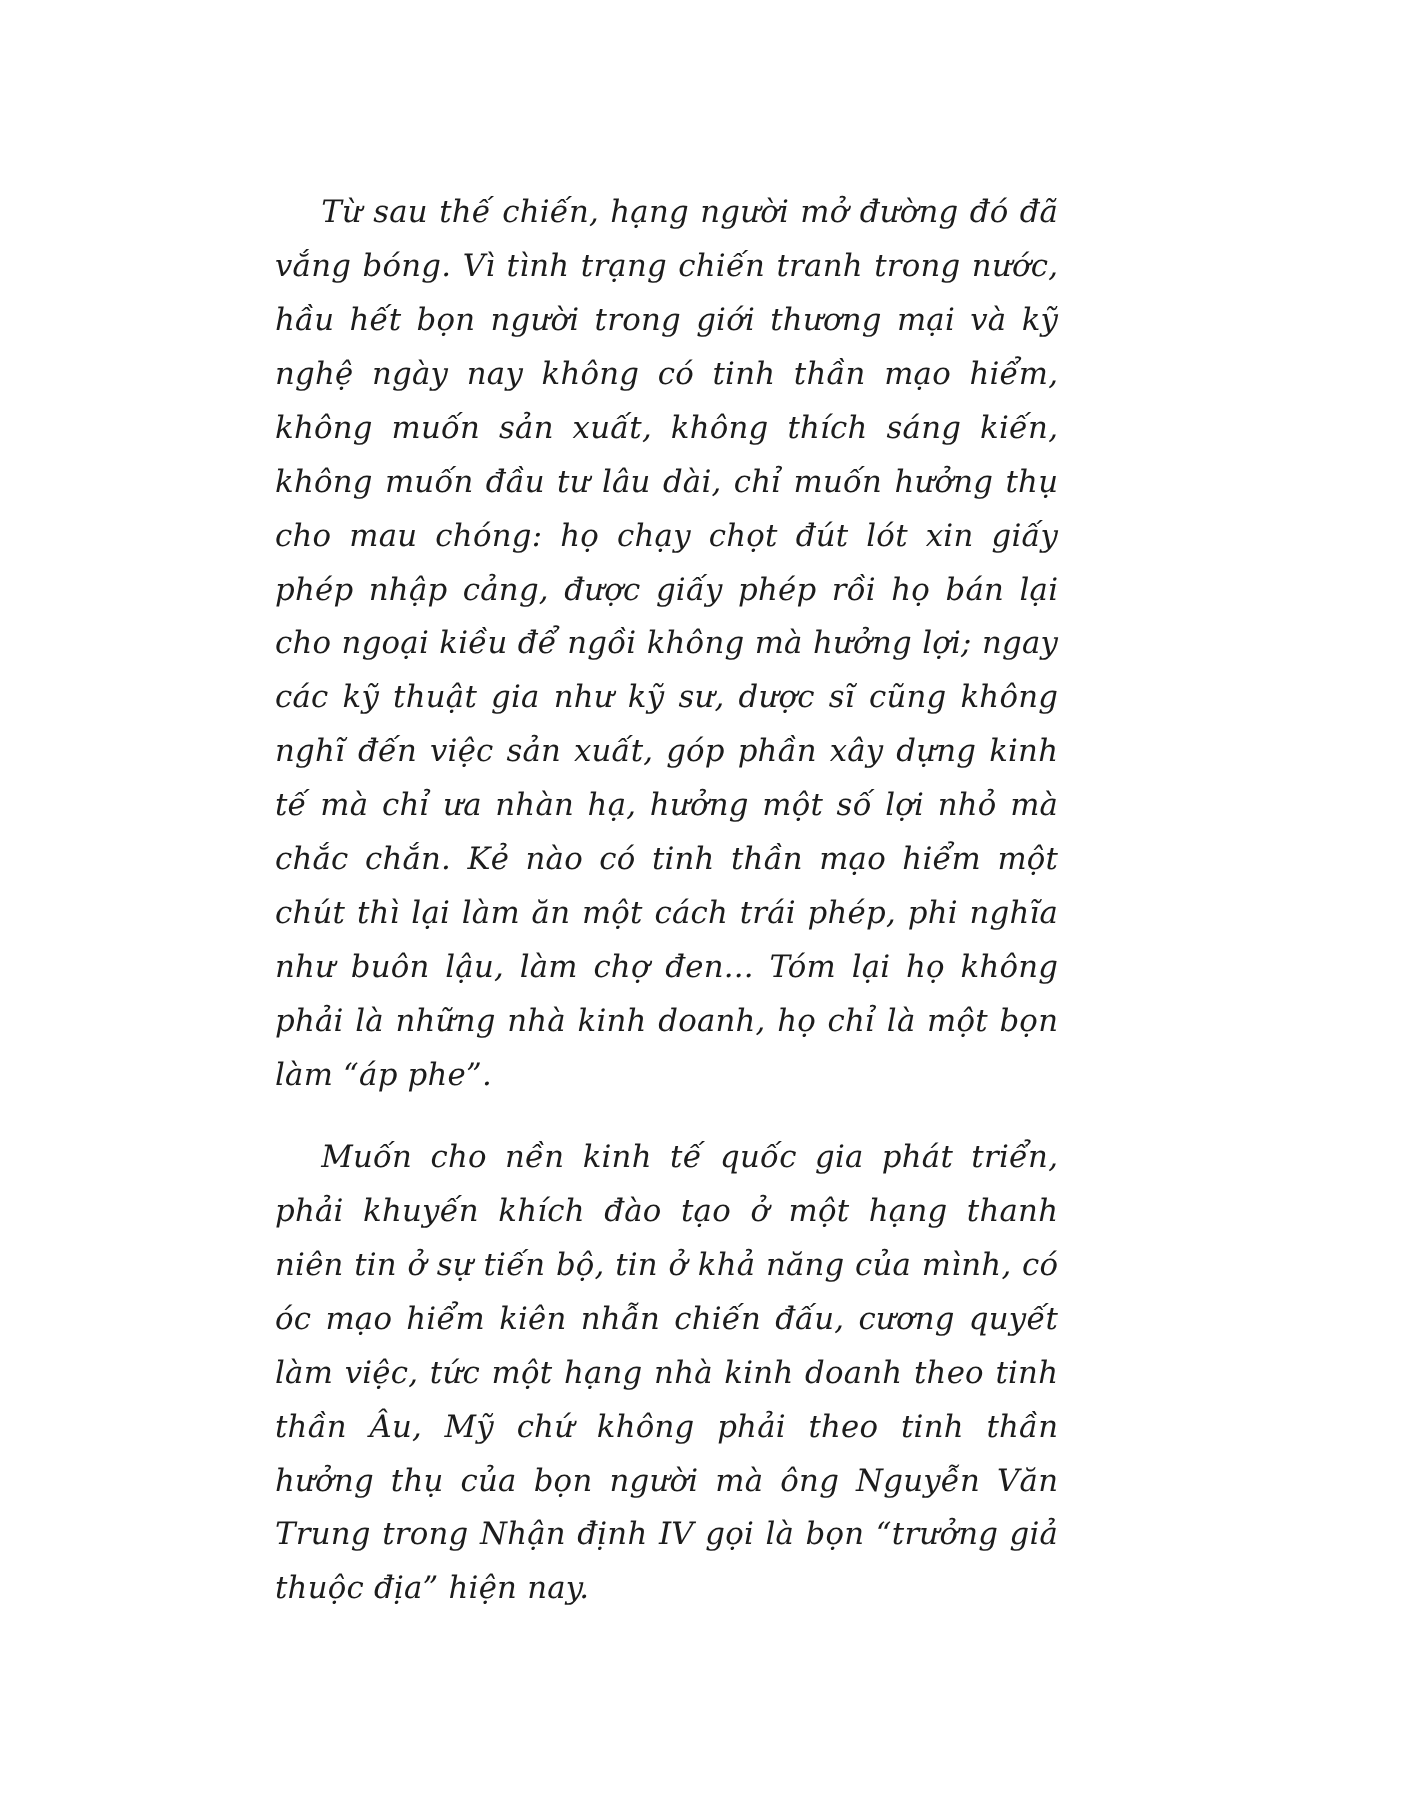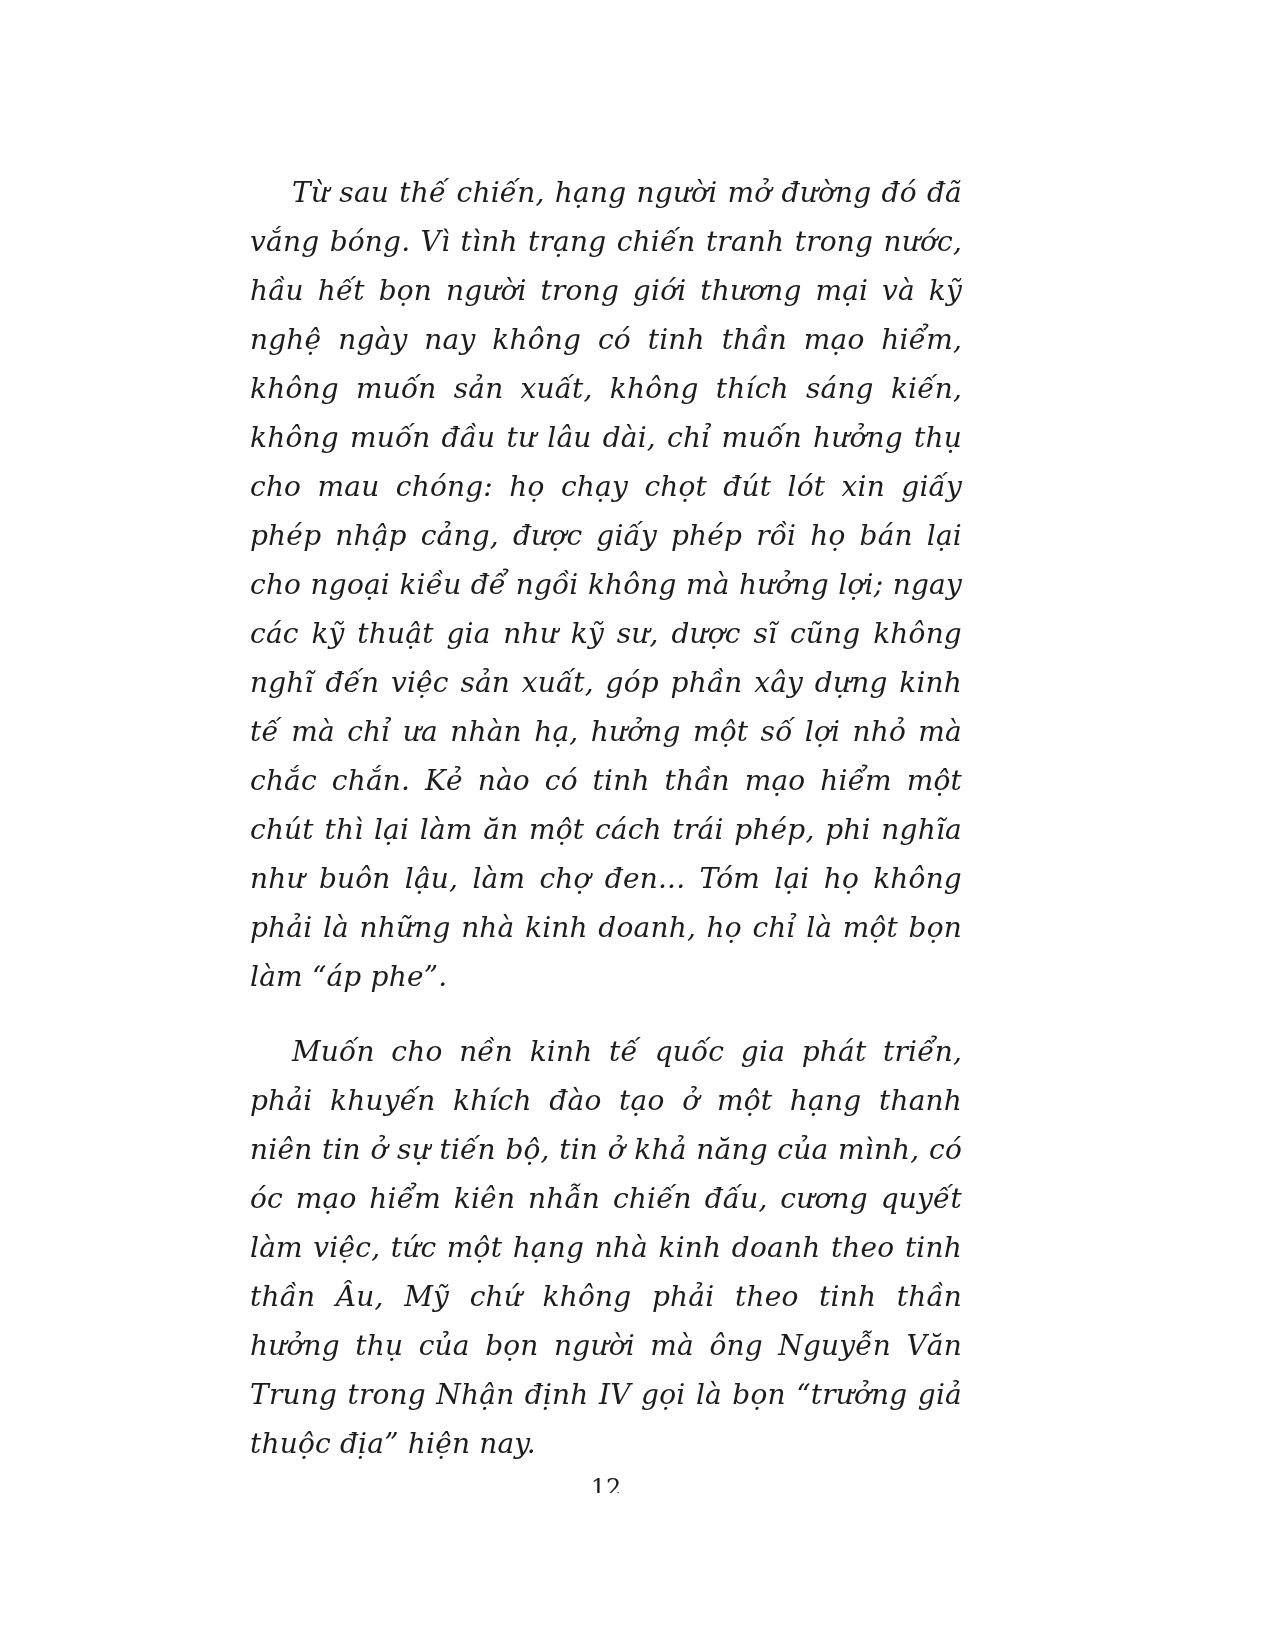--- a/index.html
+++ b/index.html
@@ -44,14 +44,13 @@
   }
 </style>
 </head>
 <body>
 
 <div class="page">
   <div class="text-block">
     <p>Từ sau thế chiến, hạng người mở đường đó đã vắng bóng. Vì tình trạng chiến tranh trong nước, hầu hết bọn người trong giới thương mại và kỹ nghệ ngày nay không có tinh thần mạo hiểm, không muốn sản xuất, không thích sáng kiến, không muốn đầu tư lâu dài, chỉ muốn hưởng thụ cho mau chóng: họ chạy chọt đút lót xin giấy phép nhập cảng, được giấy phép rồi họ bán lại cho ngoại kiều để ngồi không mà hưởng lợi; ngay các kỹ thuật gia như kỹ sư, dược sĩ cũng không nghĩ đến việc sản xuất, góp phần xây dựng kinh tế mà chỉ ưa nhàn hạ, hưởng một số lợi nhỏ mà chắc chắn. Kẻ nào có tinh thần mạo hiểm một chút thì lại làm ăn một cách trái phép, phi nghĩa như buôn lậu, làm chợ đen... Tóm lại họ không phải là những nhà kinh doanh, họ chỉ là một bọn làm “áp phe”.</p>
     <p>Muốn cho nền kinh tế quốc gia phát triển, phải khuyến khích đào tạo ở một hạng thanh niên tin ở sự tiến bộ, tin ở khả năng của mình, có óc mạo hiểm kiên nhẫn chiến đấu, cương quyết làm việc, tức một hạng nhà kinh doanh theo tinh thần Âu, Mỹ chứ không phải theo tinh thần hưởng thụ của bọn người mà ông Nguyễn Văn Trung trong Nhận định IV gọi là bọn “trưởng giả thuộc địa” hiện nay.</p>
   </div>
-  <div class="page-number">12</div>
 </div>
 
 </body></html>

